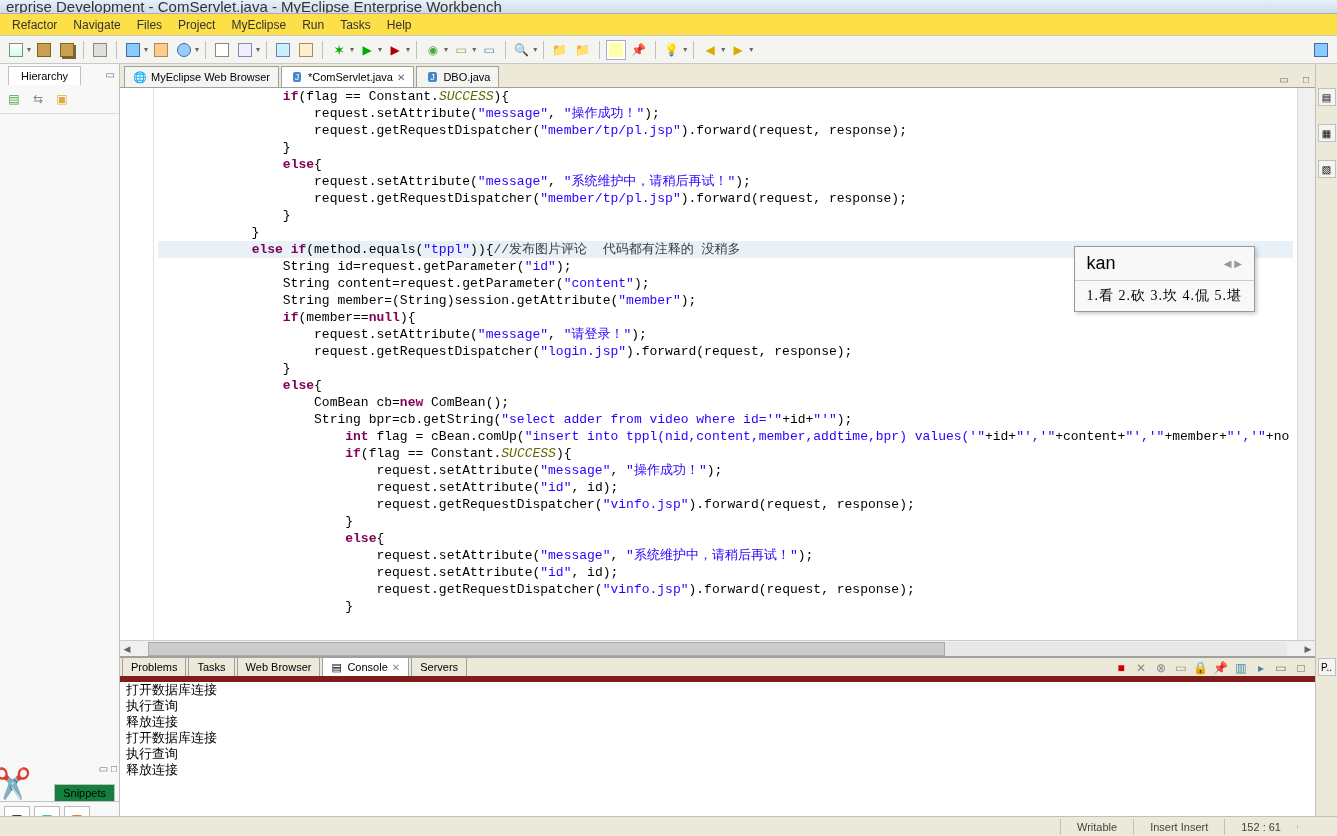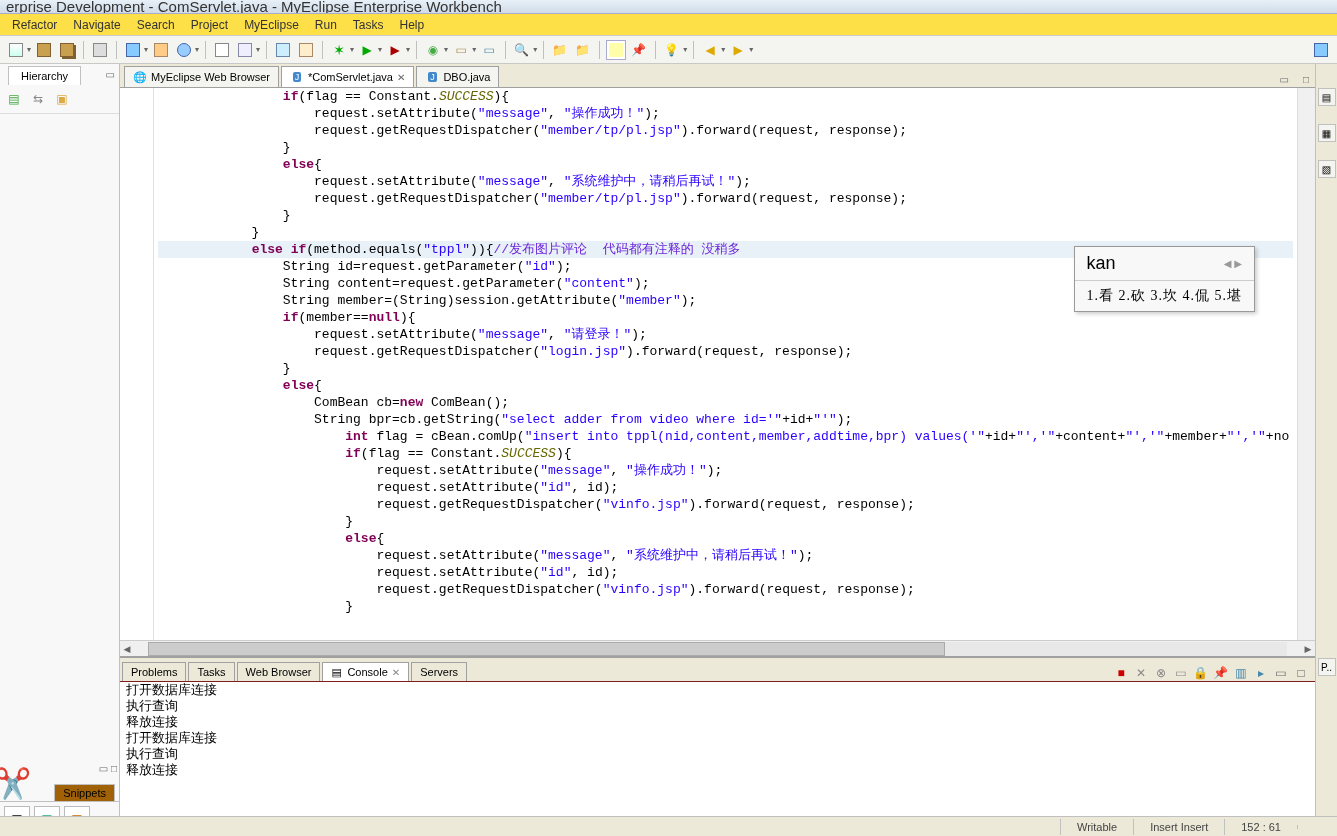--- a/index.html
+++ b/index.html
@@ -10,49 +10,49 @@
 .toolbar { background: #f4f4f0; height: 28px; display: flex; align-items: center; padding: 0 6px; border-bottom: 1px solid #c8c8c8; gap: 3px; }
 .tb-btn { width: 20px; height: 20px; border: 1px solid transparent; display: inline-flex; align-items: center; justify-content: center; cursor: pointer; }
 .tb-sep { width: 1px; height: 18px; background: #c0c0c0; margin: 0 3px; }
 .tb-dd { font-size: 8px; color: #666; margin-left: -2px; }
 .icon-sq { width: 14px; height: 14px; display: inline-block; }
 .main-layout { display: flex; height: calc(100% - 64px); }
 .left-panel { width: 120px; background: #f8f8f8; border-right: 1px solid #c0c0c0; display: flex; flex-direction: column; }
 .hierarchy-tab { background: #fff; border: 1px solid #c0c0c0; border-bottom: none; padding: 3px 12px; margin: 2px 2px 0 8px; display: inline-block; font-size: 11px; }
 .left-toolbar { padding: 4px; display: flex; gap: 4px; border-bottom: 1px solid #ddd; }
 .snippets-area { margin-top: auto; }
-.snippets-tab { border: 1px solid #c0c0c0; border-bottom: none; padding: 2px 8px; background: #a16207; display: inline-block; font-size: 11px; margin-left: 4px; }
+.snippets-tab { border: 1px solid #c0c0c0; border-bottom: none; padding: 2px 8px; background: #15803d; display: inline-block; font-size: 11px; margin-left: 4px; }
 .snippets-body { border-top: 1px solid #c0c0c0; padding: 4px; display: flex; gap: 4px; }
 .snip-btn { width: 26px; height: 26px; border: 1px solid #bbb; display: inline-flex; align-items: center; justify-content: center; background: #fff; }
 .center-panel { flex: 1; display: flex; flex-direction: column; background: #fff; }
 .editor-tabs { background: #ece9d8; display: flex; align-items: flex-end; height: 24px; border-bottom: 1px solid #a0a0a0; padding-left: 4px; gap: 2px; }
 .ed-tab { background: #f4f4f0; border: 1px solid #a0a0a0; border-bottom: none; padding: 3px 8px; display: flex; align-items: center; gap: 4px; font-size: 11px; cursor: pointer; }
 .ed-tab.active { background: #fff; font-weight: normal; }
 .ed-tab .ic { width: 14px; height: 14px; display: inline-flex; align-items: center; justify-content: center; }
 .ed-close { color: #666; font-size: 10px; cursor: pointer; }
 .editor-wrap { flex: 1; display: flex; position: relative; overflow: hidden; }
 .gutter { width: 34px; background: #fff; border-right: 1px solid #e0e0e0; }
 .code-area { flex: 1; font-family: Consolas, "Courier New", monospace; font-size: 13px; line-height: 17px; white-space: pre; overflow: hidden; padding: 0 4px; background: #fff; color: #000; }
 .hl-line { background: #e8f0f8; }
 .kw { color: #7f0055; font-weight: bold; }
 .str { color: #2a00ff; }
-.cmt { color: #6d28d9; }
+.cmt { color: #404040; }
 .fld { color: #666600; font-style: italic; }
 .overview { width: 18px; background: #f0f0f0; border-left: 1px solid #ddd; }
 .ime-popup { position: absolute; right: 60px; top: 158px; background: #f8f8f8; border: 1px solid #999; box-shadow: 2px 2px 4px rgba(0,0,0,0.2); font-size: 14px; }
 .ime-top { padding: 6px 12px; border-bottom: 1px solid #ccc; display: flex; justify-content: space-between; align-items: center; }
 .ime-input { font-size: 18px; color: #000; }
 .ime-nav { font-size: 10px; color: #999; }
 .ime-cand { padding: 6px 12px; letter-spacing: 1px; font-family: "SimSun", serif; }
 .hscroll { height: 16px; background: #f0f0f0; border-top: 1px solid #ccc; display: flex; align-items: center; }
 .hscroll-track { flex: 1; background: #e8e8e8; height: 14px; margin: 0 14px; position: relative; }
 .hscroll-thumb { position: absolute; left: 0; width: 70%; height: 100%; background: #ccc; border: 1px solid #aaa; }
 .hscroll-arrow { width: 14px; text-align: center; color: #666; font-size: 9px; }
 .bottom-panel { height: 180px; border-top: 2px solid #a0a0a0; background: #fff; display: flex; flex-direction: column; }
-.bottom-tabs { display: flex; align-items: flex-end; height: 24px; background: #ece9d8; padding-left: 2px; gap: 2px; border-bottom: 1px solid #7f1d1d; }
+.bottom-tabs { display: flex; align-items: flex-end; height: 24px; background: #ece9d8; padding-left: 2px; gap: 2px; border-bottom: 6px solid #7f1d1d; }
 .bot-tab { border: 1px solid #a0a0a0; border-bottom: none; padding: 3px 8px; font-size: 11px; background: #ece9d8; cursor: pointer; display: flex; align-items: center; gap: 4px; }
 .bot-tab.active { background: #fff; }
 .bot-tab .xic { width: 12px; height: 12px; display: inline-flex; }
 .bot-actions { margin-left: auto; display: flex; gap: 4px; padding-right: 6px; align-items: center; }
 .bot-act { width: 16px; height: 16px; display: inline-flex; align-items: center; justify-content: center; cursor: pointer; }
 .console-header { padding: 3px 6px; font-size: 11px; color: #333; font-style: italic; }
 .console-body { flex: 1; padding: 0 6px; font-family: "SimSun", Consolas, monospace; font-size: 13px; line-height: 16px; overflow: hidden; }
 .status-bar { position: absolute; bottom: 0; left: 0; right: 0; height: 20px; background: #ece9d8; border-top: 1px solid #c0c0c0; display: flex; align-items: center; font-size: 11px; color: #444; padding-left: 24px; }
 .status-cell { border-left: 1px solid #c0c0c0; padding: 2px 16px; }
 .right-strip { width: 22px; background: #ece9d8; border-left: 1px solid #c0c0c0; display: flex; flex-direction: column; align-items: center; padding-top: 24px; gap: 18px; }
@@ -61,21 +61,21 @@
 </head>
 <body>
 
 <div class="title-bar">
   <span>erprise Development - ComServlet.java - MyEclipse Enterprise Workbench</span>
 </div>
 
 <div class="menu-bar" id="menu-bar">
     <span class="menu-item">Refactor</span>
     <span class="menu-item">Navigate</span>
-    <span class="menu-item">Search</span>
+    <span class="menu-item">Files</span>
     <span class="menu-item">Project</span>
     <span class="menu-item">MyEclipse</span>
     <span class="menu-item">Run</span>
     <span class="menu-item">Tasks</span>
     <span class="menu-item">Help</span>
   </div>
 
 <div class="toolbar">
   <span class="tb-btn">
       <span class="icon-sq" style="background:linear-gradient(#fff,#cfe);border:1px solid #888"></span>

